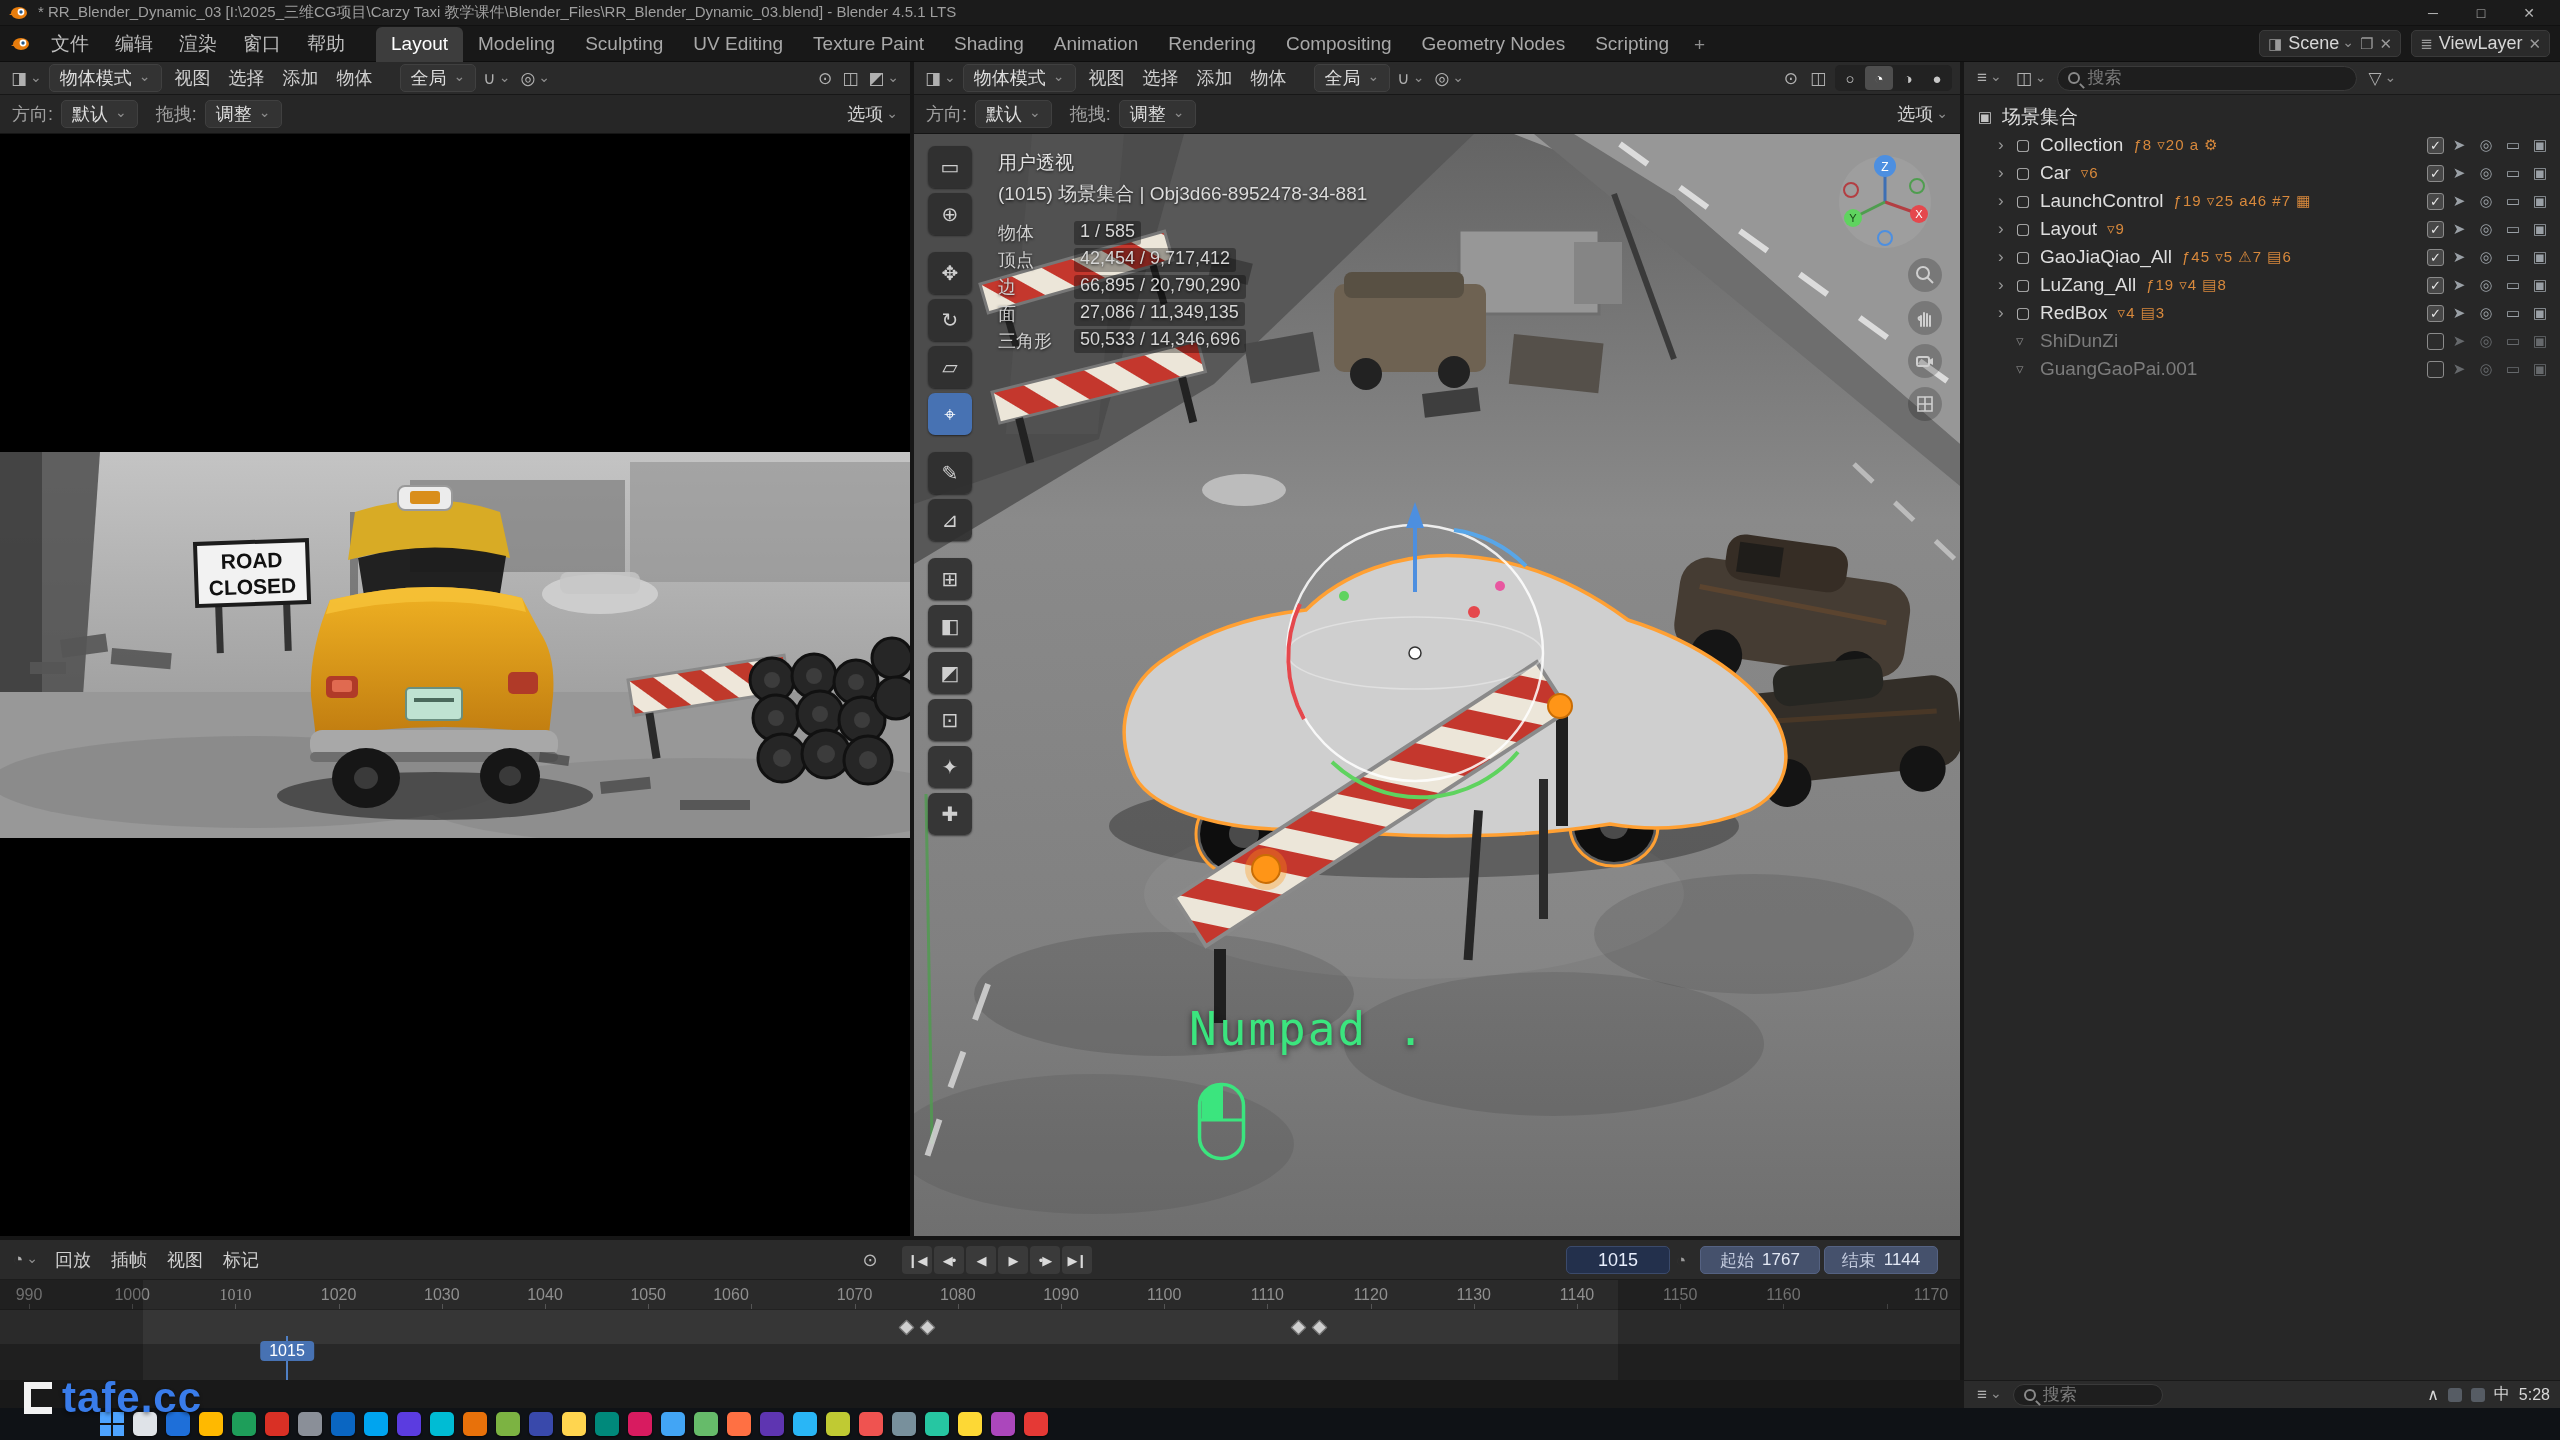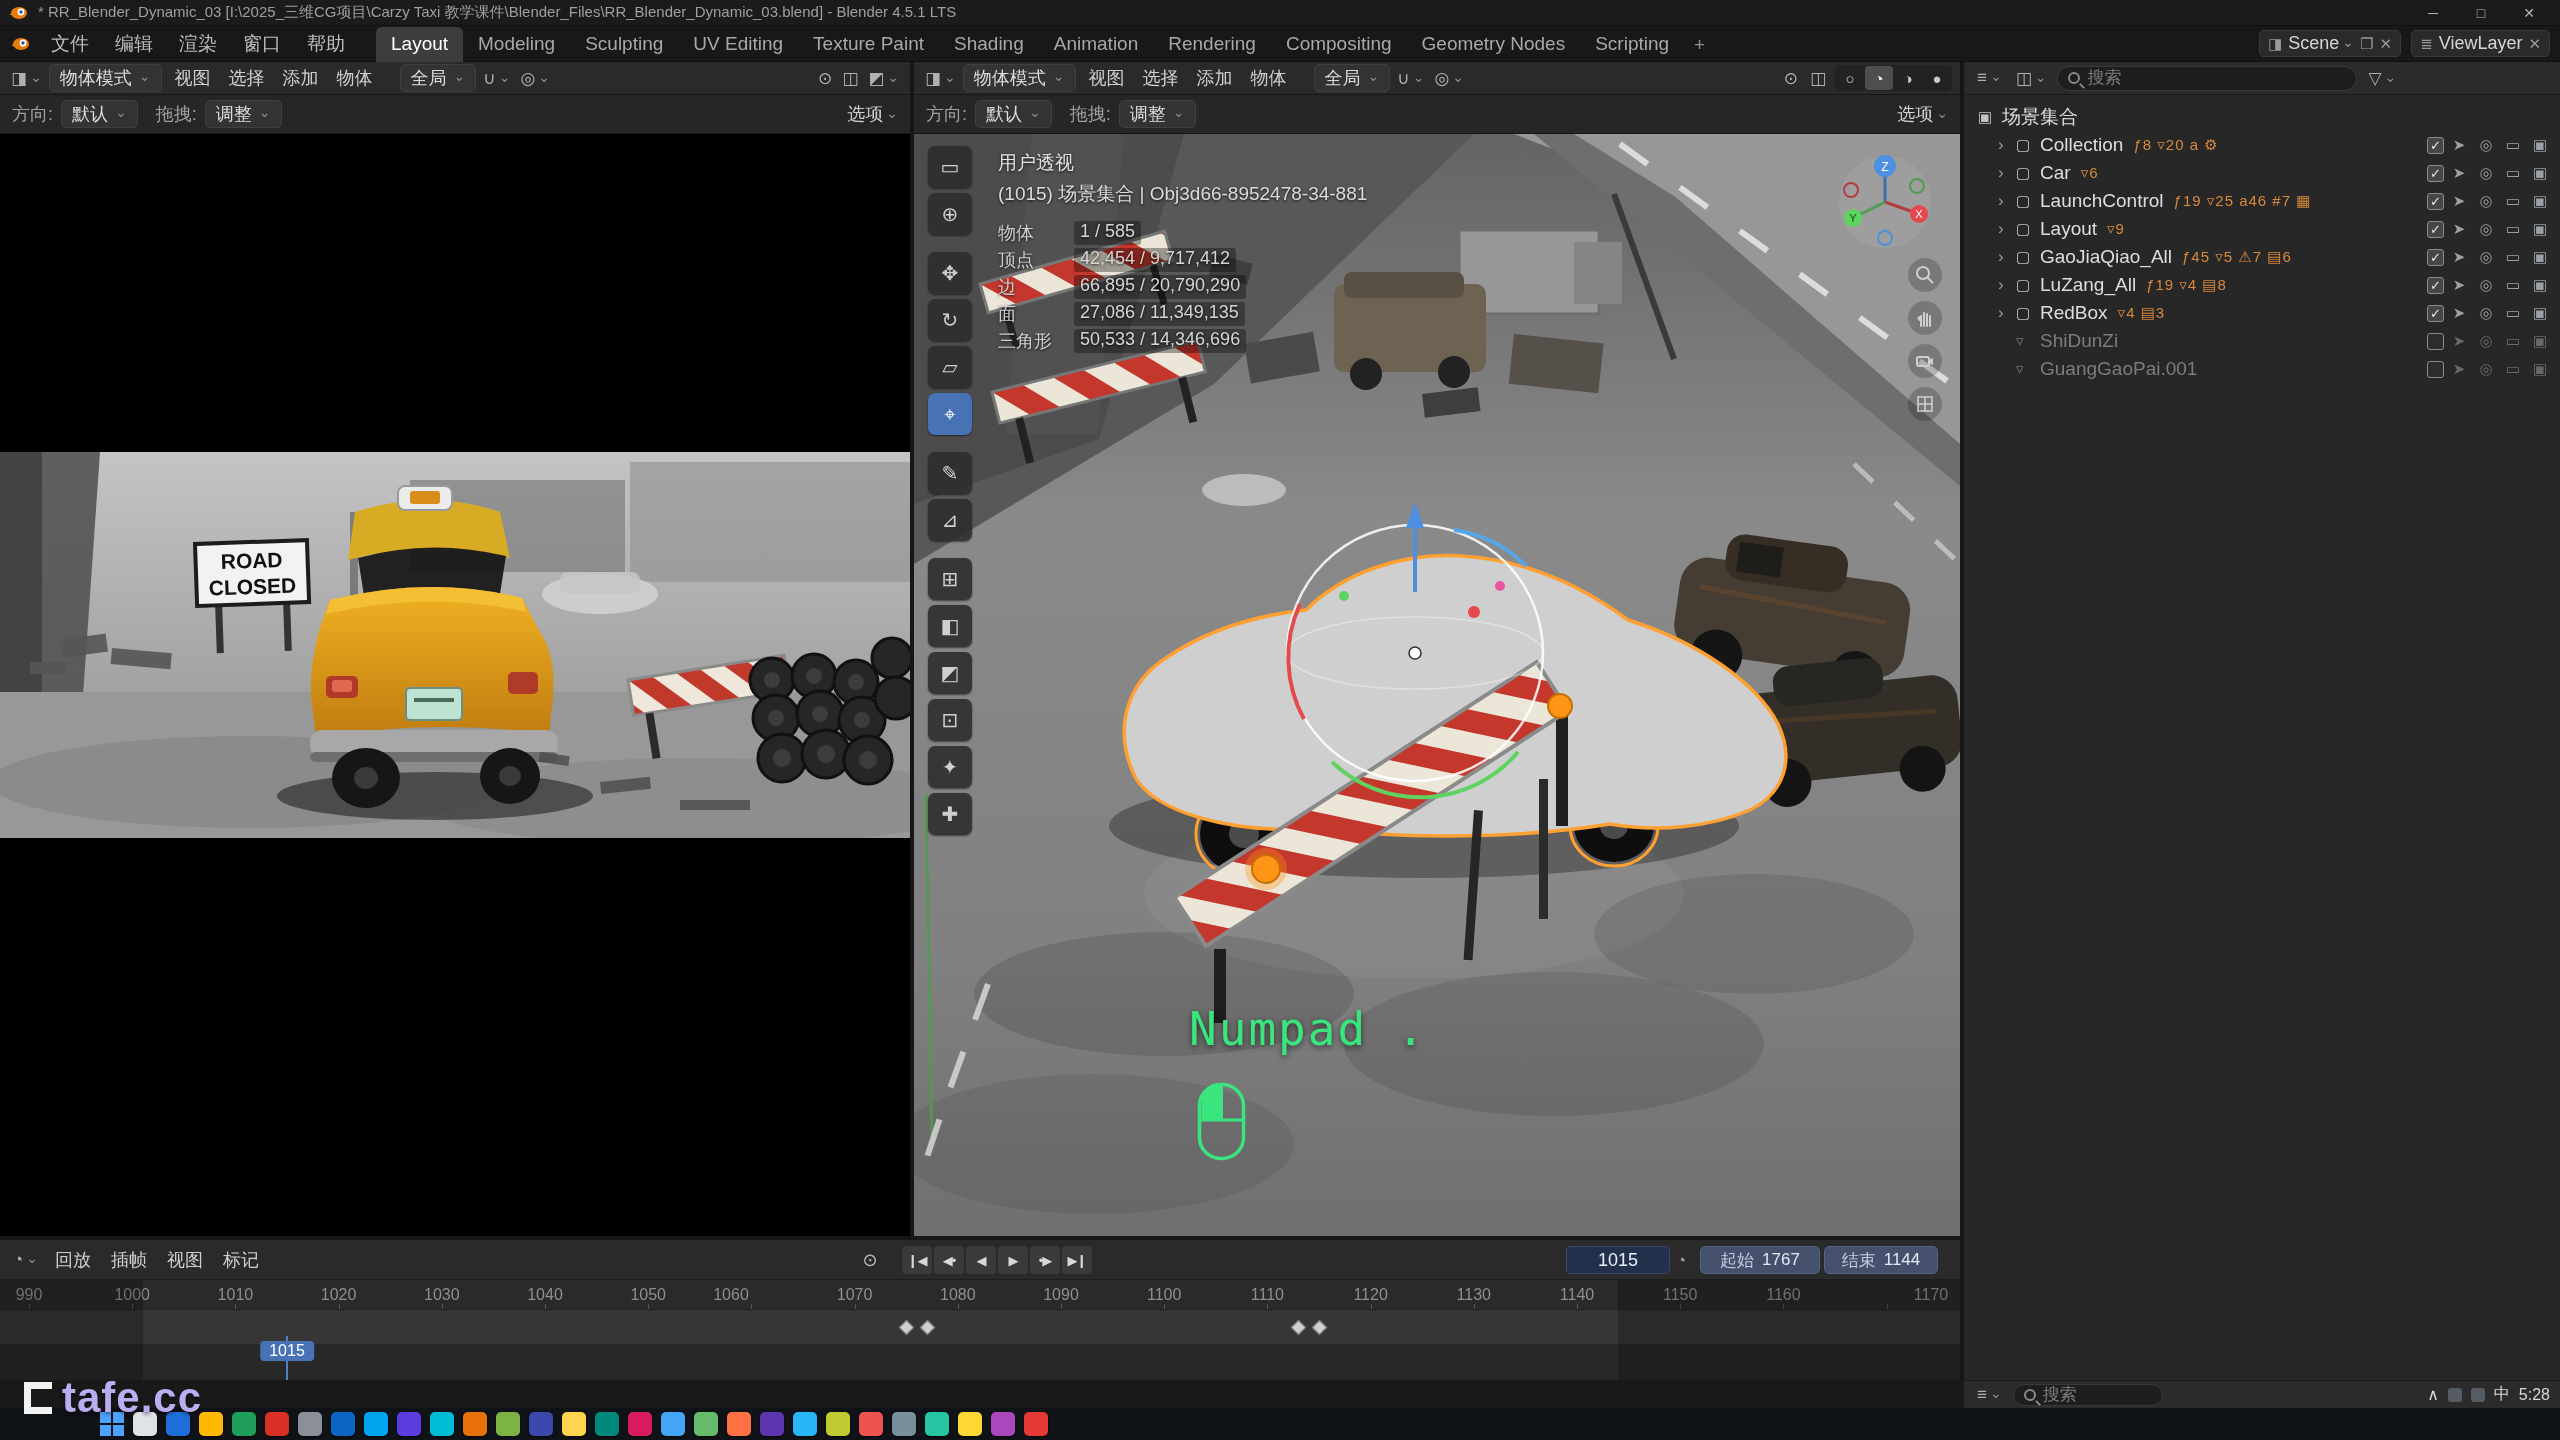--- a/index.html
+++ b/index.html
@@ -117,21 +117,21 @@
   .shade{position:absolute;top:40px;height:100px;background:#00000038;z-index:2}
 
   
   #bottom-strip{position:absolute;left:0;top:1380px;width:1964px;height:28px;background:#191919}
   #taskbar{position:absolute;left:0;top:1408px;width:2560px;height:32px;background:#0f1216;display:flex;align-items:center;gap:9px;padding-left:100px}
   #start-btn{width:24px;height:24px;display:grid;grid-template-columns:11px 11px;grid-template-rows:11px 11px;gap:2px;flex:none}
   #start-btn span{background: #4da3ff}
   .tb-app{width:24px;height:24px;border-radius:5px;flex:none;box-shadow:0 1px 2px #000a}
   #watermark{position:absolute;left:24px;top:1374px;display:flex;align-items:center;gap:10px;z-index:10;opacity:.95}
   #wm-logo{width:28px;height:32px;border:7px solid #fff;border-right:none;flex:none}
-  #watermark span{font-size:42px;font-weight:bold;color:#c4b5fd;text-shadow:0 2px 4px #0008;letter-spacing:1px}
+  #watermark span{font-size:42px;font-weight:bold;color:#3b82f6;text-shadow:0 2px 4px #0008;letter-spacing:1px}
 </style>
 </head>
 <body>
 
 <div id="screen">
 
   <div id="titlebar">
     <svg class="blogo" viewBox="0 0 20 14">
       <ellipse cx="11" cy="7" rx="8" ry="6" fill="#e87d0d"></ellipse>
       <circle cx="13" cy="6" r="3.4" fill="#fff"></circle>
@@ -771,21 +771,21 @@
         <span class="lbl" style="color:#c2cadd">结束</span>
           <span>1144</span>
       </div>
     </div>
     <div id="ruler">
       <div id="ruler-ticks">
           <div class="tick" style="left: 29px;">990</div>
           <div class="tickmark" style="left: 29px;"></div>
           <div class="tick" style="left: 132.2px;">1000</div>
           <div class="tickmark" style="left: 132.2px;"></div>
-          <div class="tick" style="left: 235.4px;">1010</div>
+          <div class="tick" style="left: 235.4px; font-family: Liberation Serif, serif;">1010</div>
           <div class="tickmark" style="left: 235.4px;"></div>
           <div class="tick" style="left: 338.6px;">1020</div>
           <div class="tickmark" style="left: 338.6px;"></div>
           <div class="tick" style="left: 441.8px;">1030</div>
           <div class="tickmark" style="left: 441.8px;"></div>
           <div class="tick" style="left: 545px;">1040</div>
           <div class="tickmark" style="left: 545px;"></div>
           <div class="tick" style="left: 648.2px;">1050</div>
           <div class="tickmark" style="left: 648.2px;"></div>
           <div class="tick" style="left: 731px;">1060</div>

